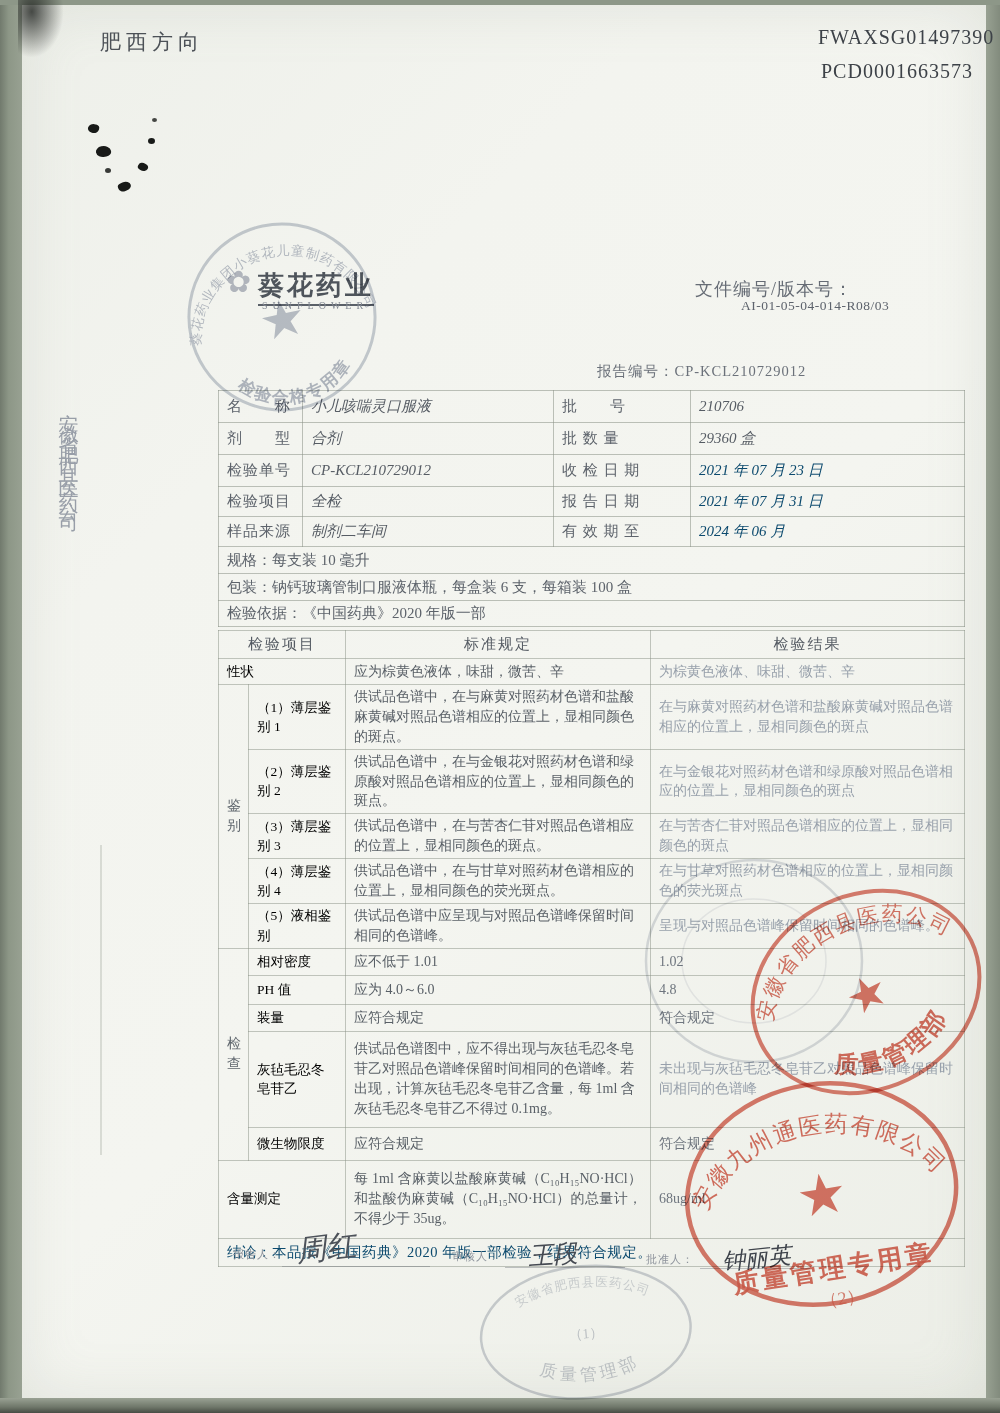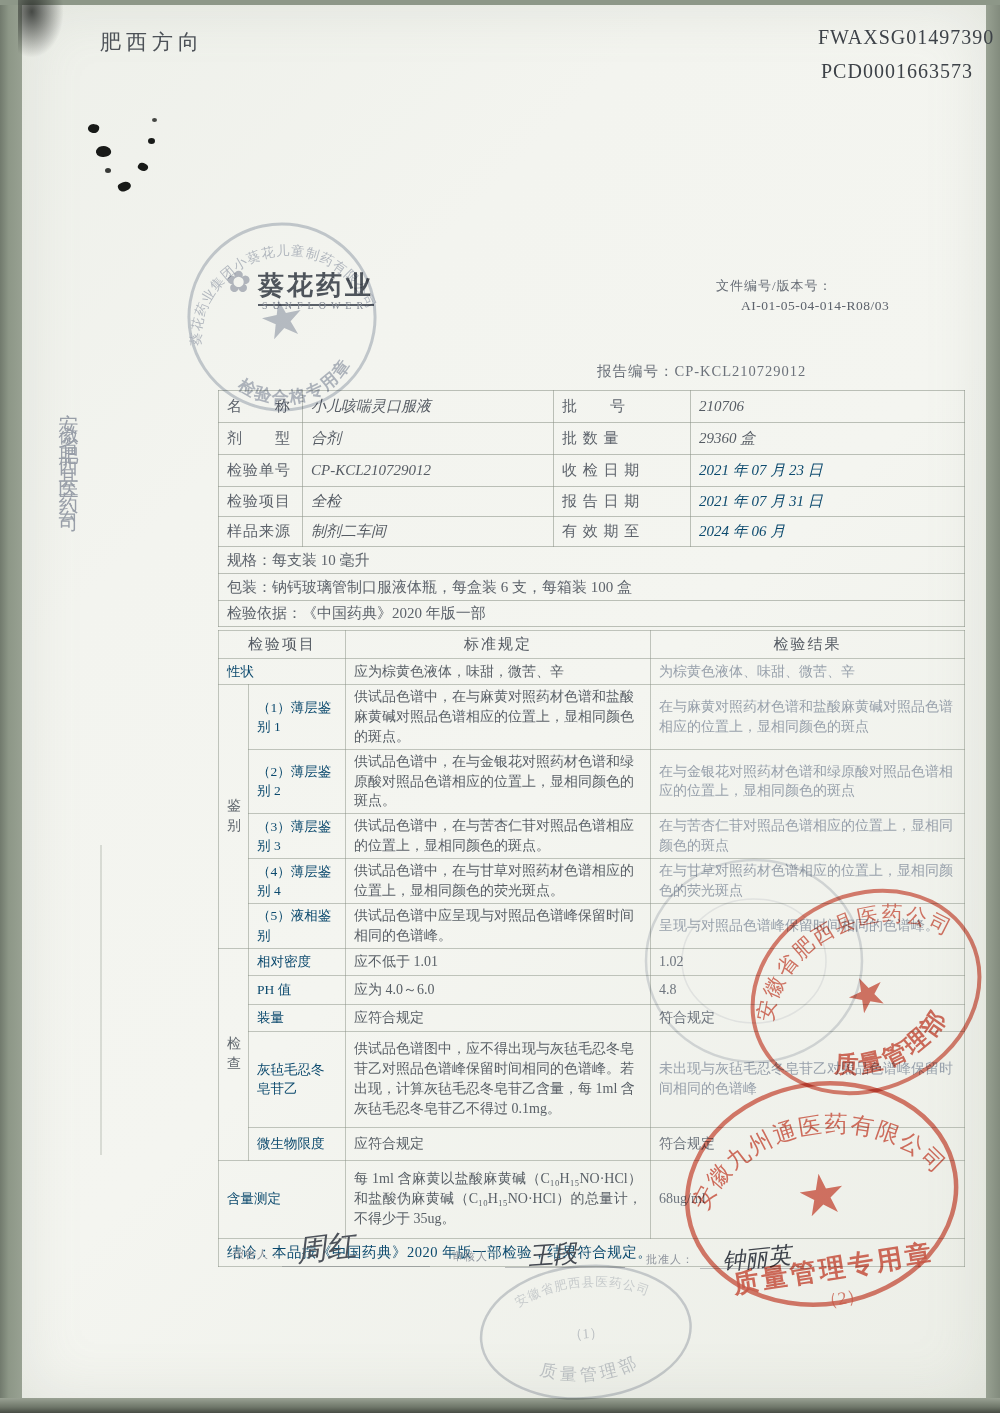--- a/index.html
+++ b/index.html
@@ -13,39 +13,39 @@
   .txt{position:absolute;white-space:nowrap;}
   .note-left{left:100px;top:28px;font-size:21px;letter-spacing:5px;color:#4c5157;}
   .code{font-family:"Liberation Serif","DejaVu Serif",serif;color:#3d4248;font-size:20px;letter-spacing:1px;}
   .side-vert{left:56px;top:398px;writing-mode:vertical-rl;text-orientation:upright;
              font-size:20px;letter-spacing:11px;color:#989ea8;white-space:nowrap;}
   
   .logo-flower{left:226px;top:264px;font-size:30px;color:#9aa0ab;opacity:.75;}
   .logo-text{left:258px;top:268px;font-size:26px;font-weight:bold;color:#4e545b;
              letter-spacing:3px;border-bottom:2px solid #5a6068;padding-bottom:1px;}
   .logo-sub{left:262px;top:300px;font-size:10px;letter-spacing:5px;color:#848a94;}
-  .docno-label{left:716px;top:277px;font-size:13px;color:#666c75;letter-spacing:1px;}
+  .docno-label{left:695px;top:277px;font-size:18px;color:#666c75;letter-spacing:1px;}
   .docno-value{left:741px;top:298px;font-size:13.5px;color:#5d636c;letter-spacing:.5px;}
   .title{left:0;top:318px;width:1000px;text-align:center;font-size:23px;font-weight:bold;
          letter-spacing:4px;color:#3f444a;}
   .report-no{left:597px;top:362px;font-size:14.5px;color:#6b717a;letter-spacing:1px;}
   
   table{border-collapse:collapse;table-layout:fixed;}
   .info-tbl{position:absolute;left:218px;top:390px;width:746px;font-size:15px;}
   .info-tbl td{border:1px solid rgba(138,146,134,.55);padding:2px 8px;overflow:hidden;}
   .ilab{color:#5e646c;letter-spacing:1px;}
   .ival{color:#565c64;font-style:italic;}
   .idate{color:#0c4a6e;}
   .ifull{color:#5d636b;}
   .main-tbl{position:absolute;left:218px;top:630px;width:746px;font-size:14px;}
   .main-tbl td{border:1px solid rgba(138,146,134,.5);padding:2px 8px;line-height:1.42;
                vertical-align:middle;overflow:hidden;}
   .main-tbl td.hdr{text-align:center;color:#555b63;font-size:15px;letter-spacing:2px;}
   .grp{color:#5f666d;text-align:center;word-break:break-all;line-height:1.9;padding:2px 6px;}
-  .item{color:#0c4a6e;font-size:13.5px;}
+  .item{color:#000000;font-size:13.5px;}
   .std{color:#585f66;}
   .res{color:#97a0ab;}
   .res-dark{color:#6e757e;}
   .concl{color:#0c4a6e;font-size:14.5px;letter-spacing:.5px;}
   
   .sig-label{font-size:11px;color:#8d939c;letter-spacing:1px;}
   .hand{font-style:italic;font-family:"DejaVu Sans",sans-serif;}
   .sig-line{position:absolute;height:1px;background:rgba(110,116,123,.4);}
   
   .stamp{position:absolute;pointer-events:none;mix-blend-mode:multiply;}

